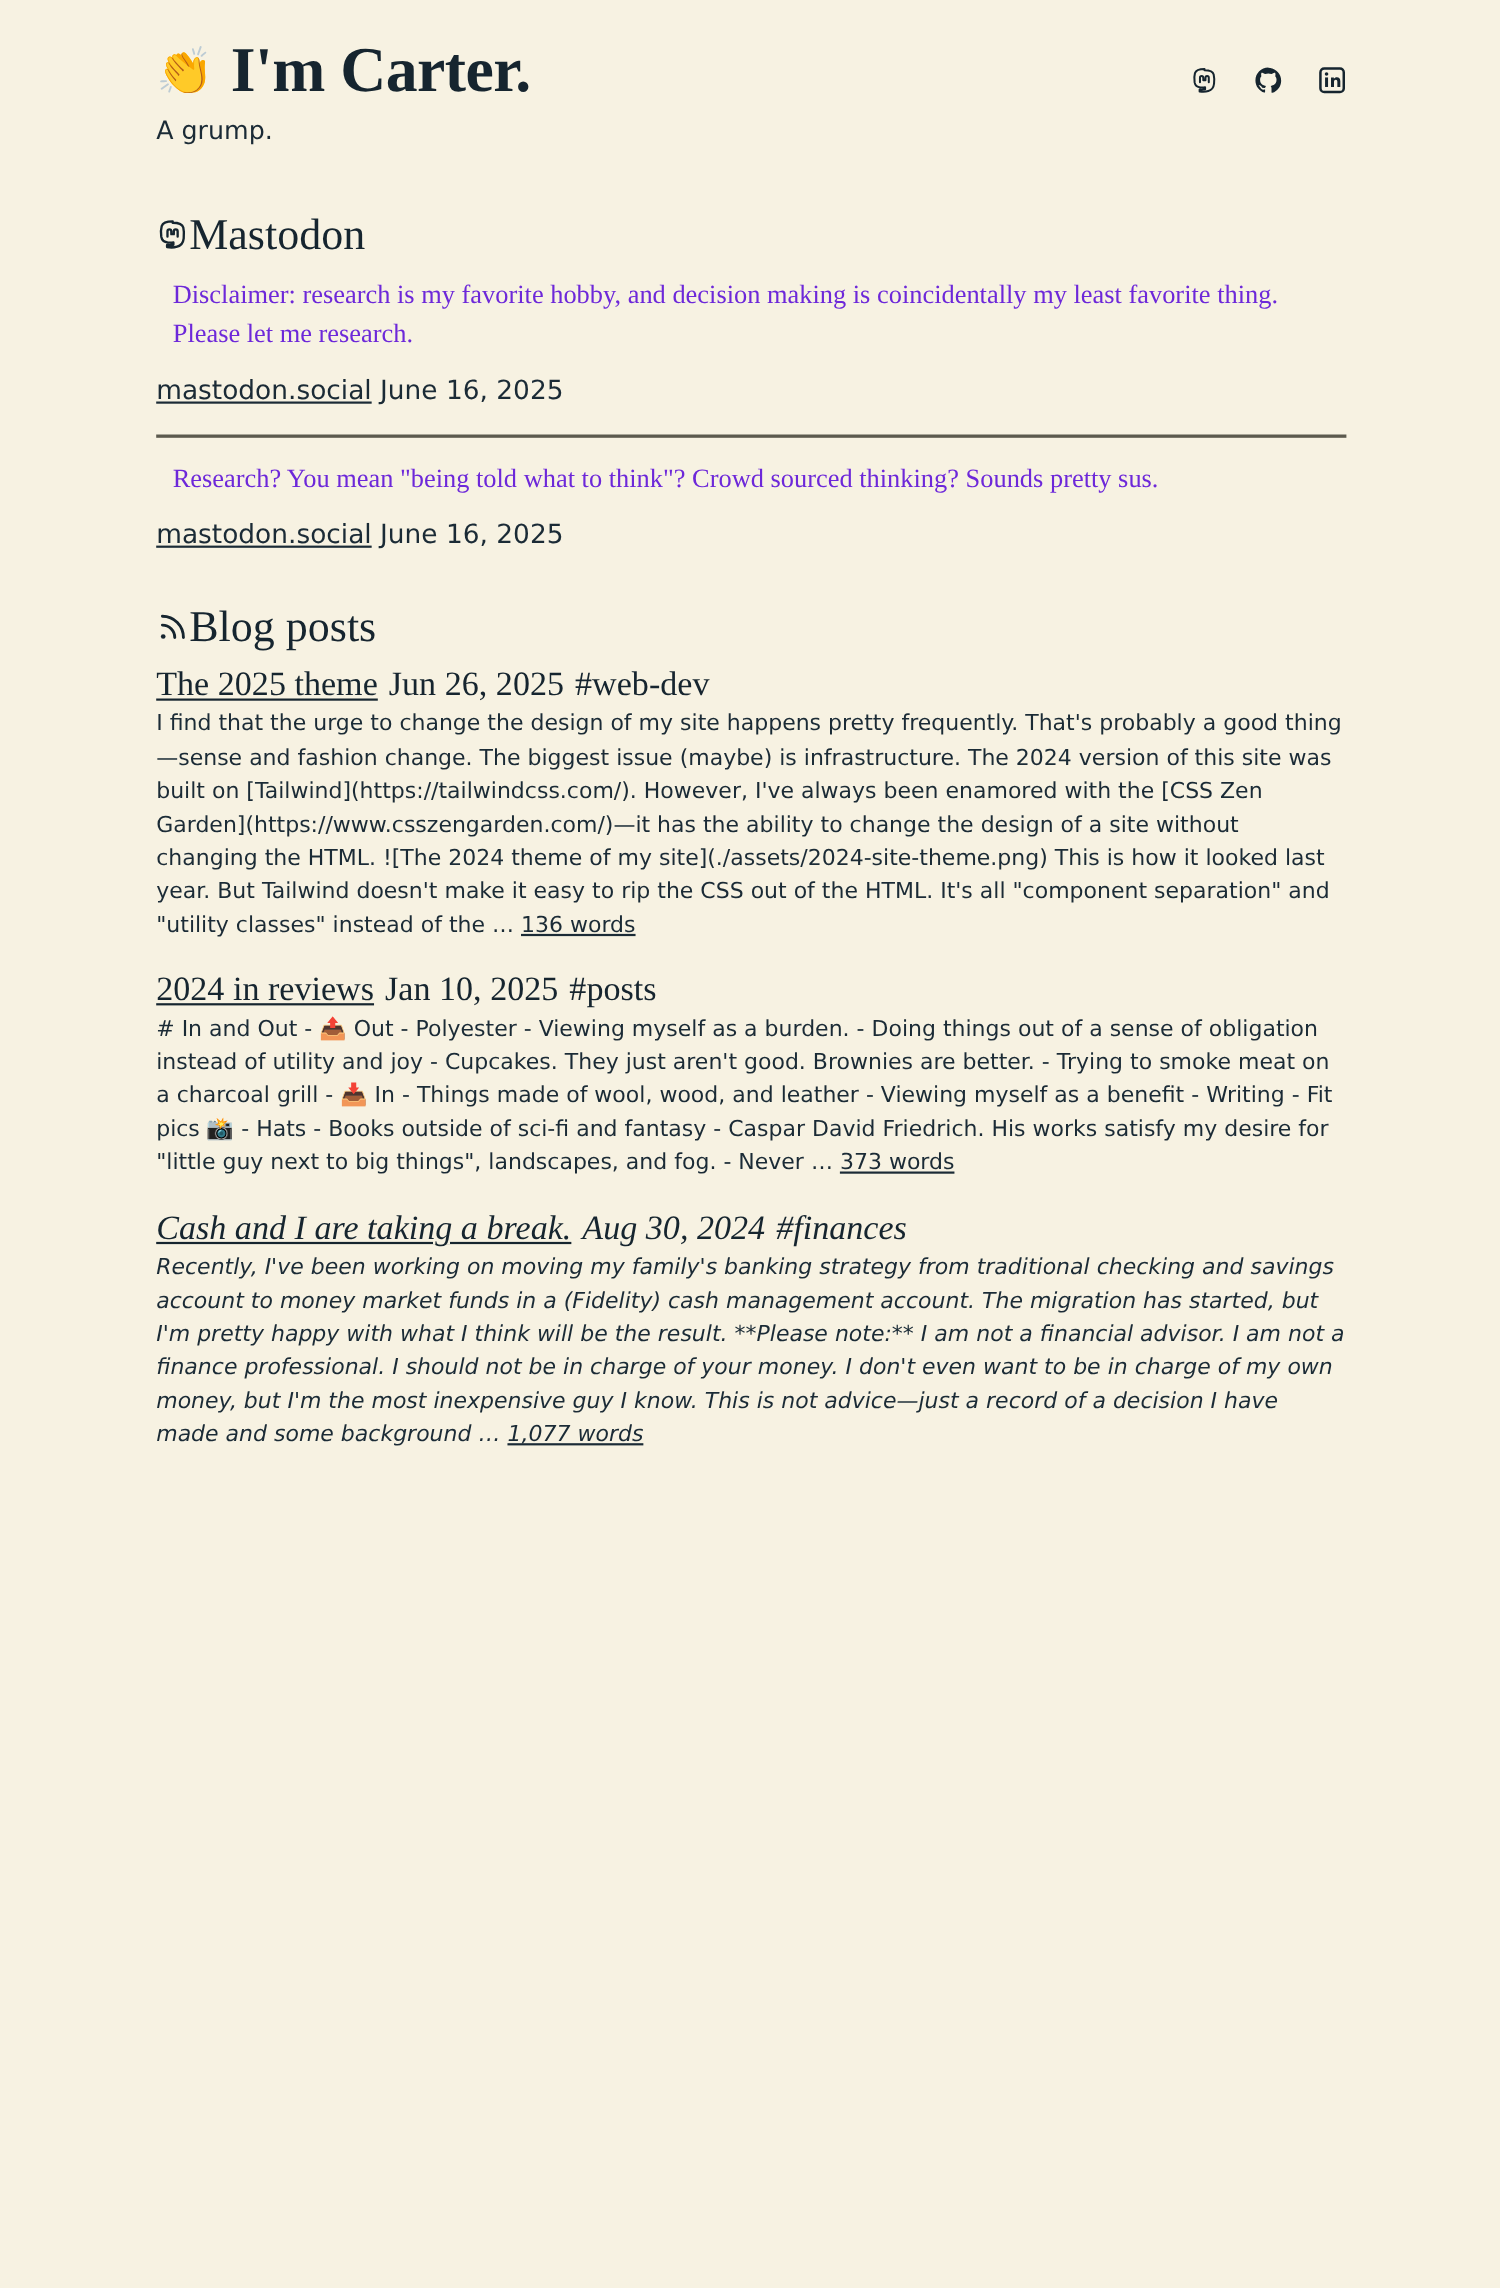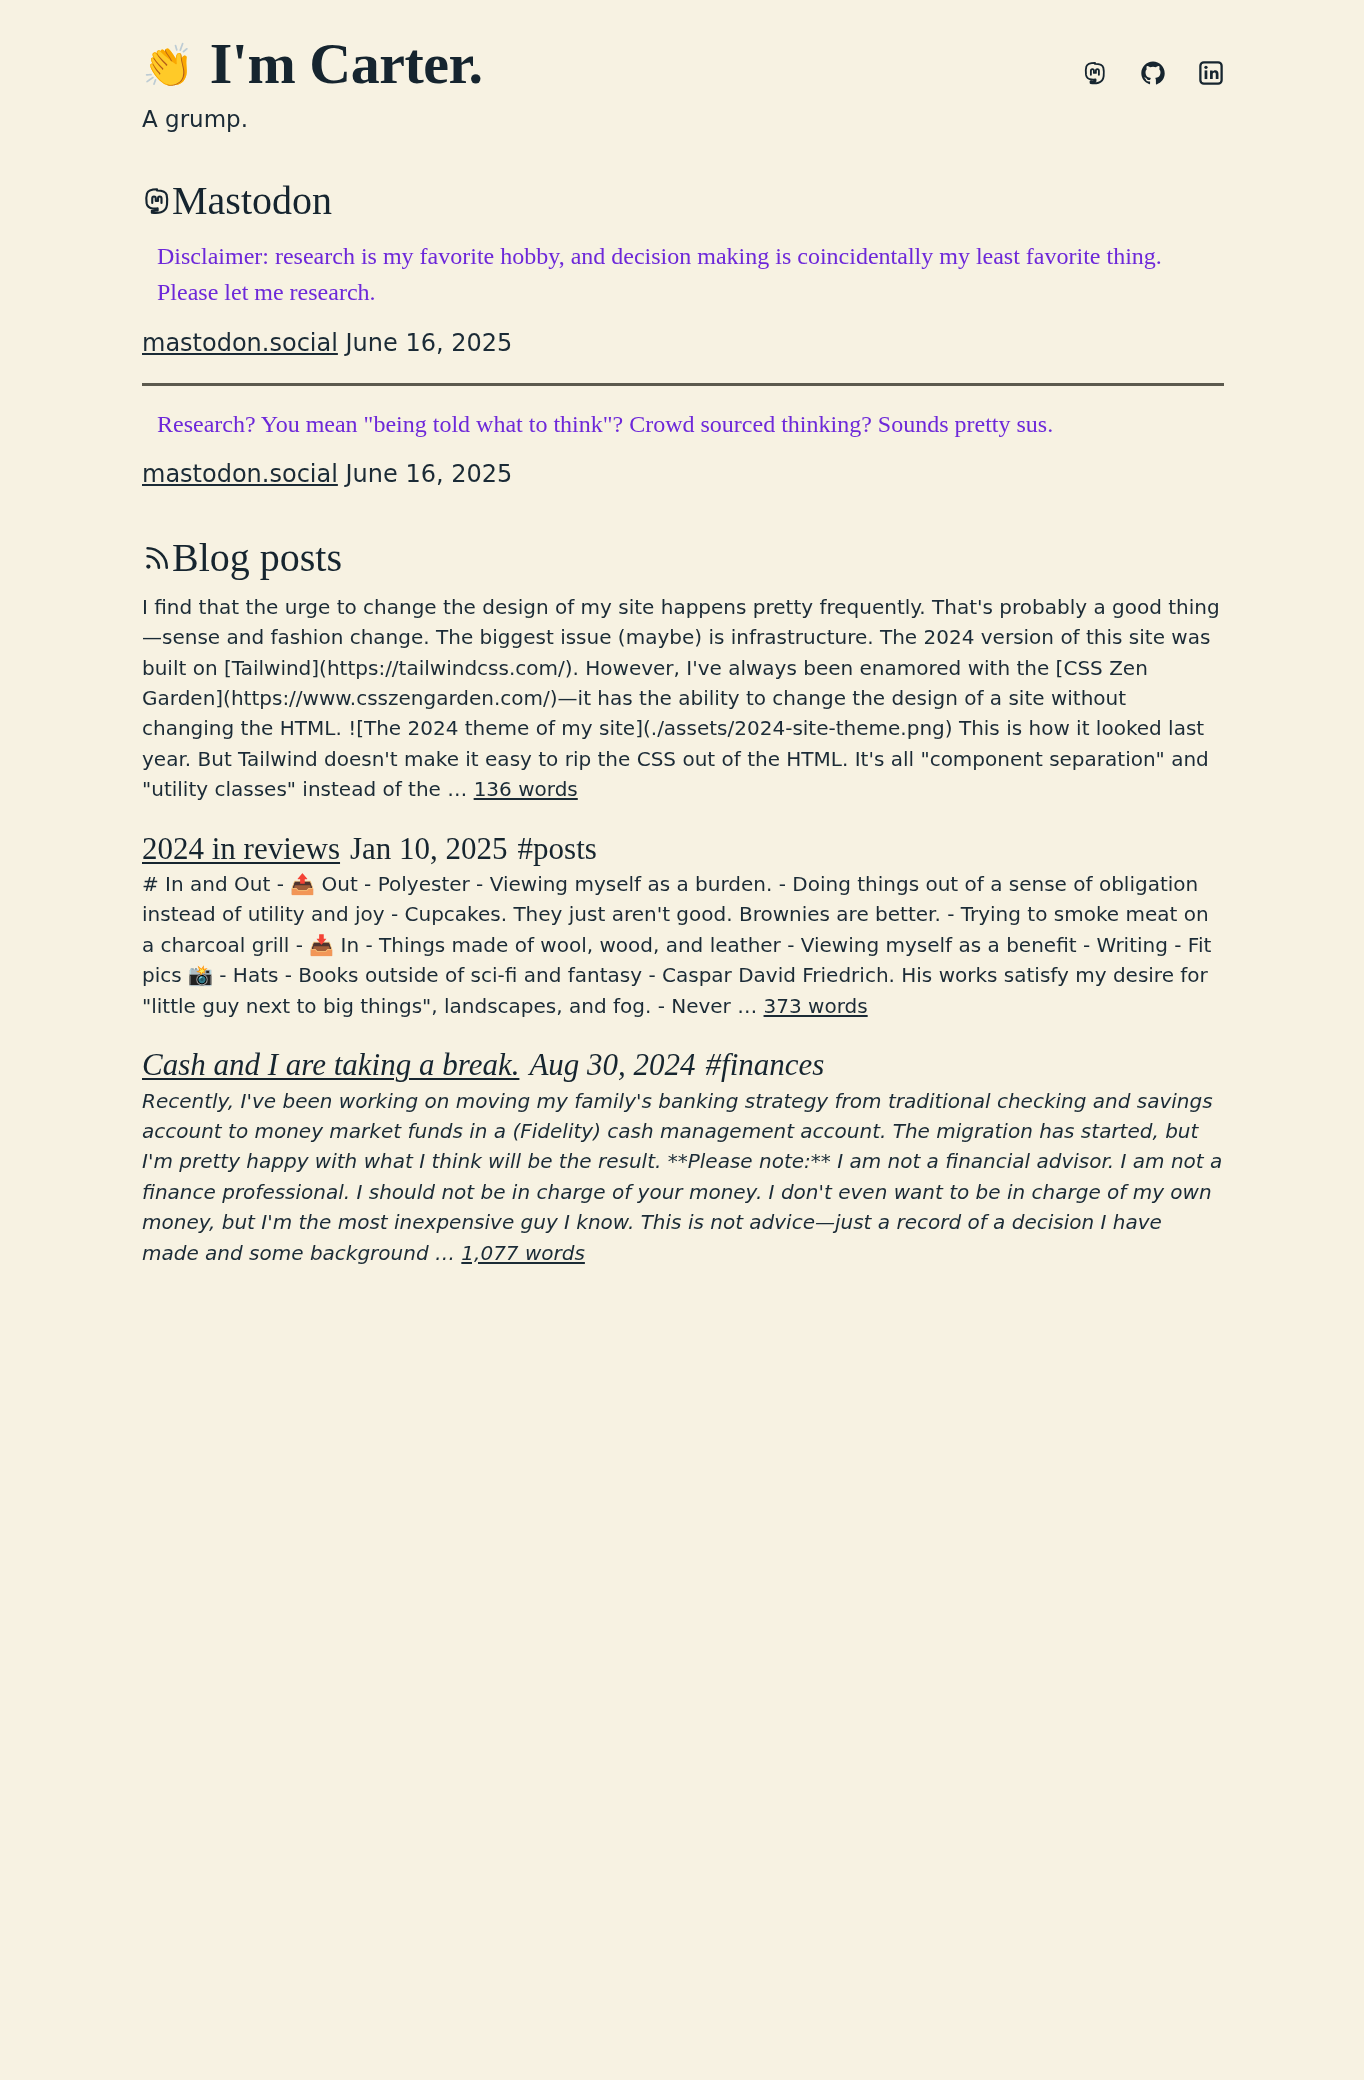--- a/index.html
+++ b/index.html
@@ -39,21 +39,21 @@
     align-items: center;
     gap: 16px;
   }
   .title-emoji {
     font-size: 42px;
     line-height: 1;
     display: inline-block;
     transform: translateY(2px);
   }
   .tagline {
-    margin: 10px 0 0 0;
+    margin: 10px 0 12px 0;
     font-family: "DejaVu Sans", sans-serif;
     font-size: 23px;
     line-height: 1.3;
     color: #1b2b36;
   }
   .social-links {
     display: flex;
     align-items: center;
     gap: 32px;
     padding-top: 26px;
@@ -215,20 +215,21 @@
         <svg viewBox="0 0 24 24" fill="none" stroke="currentColor" stroke-width="2.1" stroke-linecap="round">
           <path d="M4.5 4.2c8.6 0 15.3 6.9 15.3 15.5"></path>
           <path d="M4.5 10.6c5 0 9 4.1 9 9.1"></path>
           <circle cx="5.1" cy="18.9" r="1.7" fill="currentColor" stroke="none"></circle>
         </svg>
       </span>
       <span>Blog posts</span>
     </h2>
 
     <article class="blog-post">
+      <div class="post-headline"><a class="post-title-link" href="#">The 2025 theme</a><span class="post-date">Jun 26, 2025</span><span class="post-tag">#web-dev</span></div>
       <p class="excerpt"><span>I find that the urge to change the design of my site happens pretty frequently. That's probably a good thing—sense and fashion change. The biggest issue (maybe) is infrastructure. The 2024 version of this site was built on [Tailwind](https://tailwindcss.com/). However, I've always been enamored with the [CSS Zen Garden](https://www.csszengarden.com/)—it has the ability to change the design of a site without changing the HTML. ![The 2024 theme of my site](./assets/2024-site-theme.png) This is how it looked last year. But Tailwind doesn't make it easy to rip the CSS out of the HTML. It's all "component separation" and "utility classes" instead of the …</span> <a class="wordcount-link" href="#">136 words</a></p>
     </article>
 
     <article class="blog-post">
       <div class="post-headline"><a class="post-title-link" href="#">2024 in reviews</a><span class="post-date">Jan 10, 2025</span><span class="post-tag">#posts</span></div>
       <p class="excerpt"><span># In and Out - 📤 Out - Polyester - Viewing myself as a burden. - Doing things out of a sense of obligation instead of utility and joy - Cupcakes. They just aren't good. Brownies are better. - Trying to smoke meat on a charcoal grill - 📥 In - Things made of wool, wood, and leather - Viewing myself as a benefit - Writing - Fit pics 📸 - Hats - Books outside of sci-fi and fantasy - Caspar David Friedrich. His works satisfy my desire for "little guy next to big things", landscapes, and fog. - Never …</span> <a class="wordcount-link" href="#">373 words</a></p>
     </article>
 
     <article class="blog-post">
       <div class="post-headline"><a class="post-title-link" href="#">Cash and I are taking a break.</a><span class="post-date">Aug 30, 2024</span><span class="post-tag">#finances</span></div>

